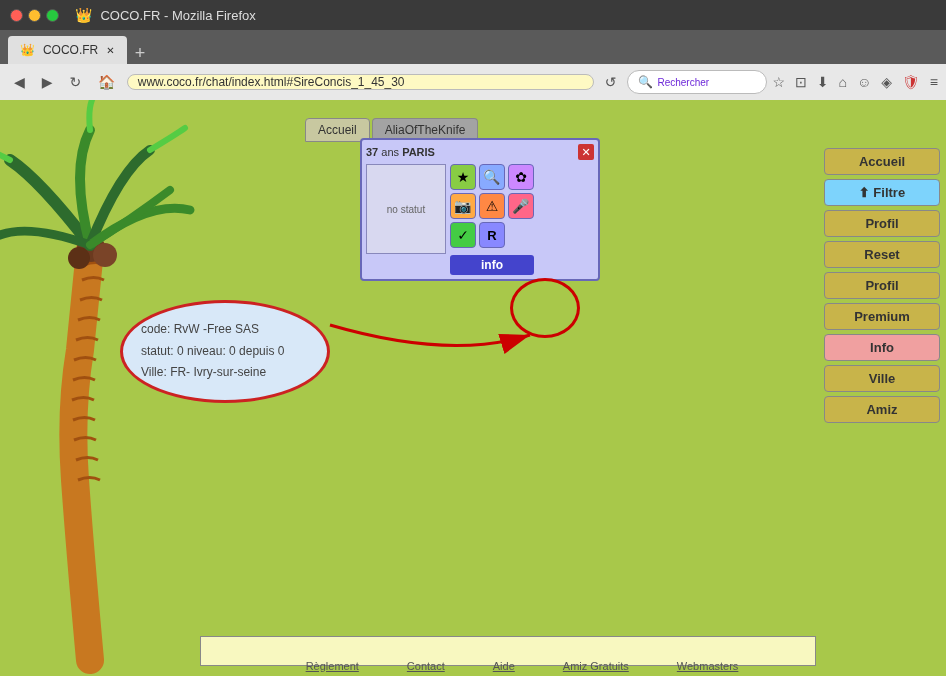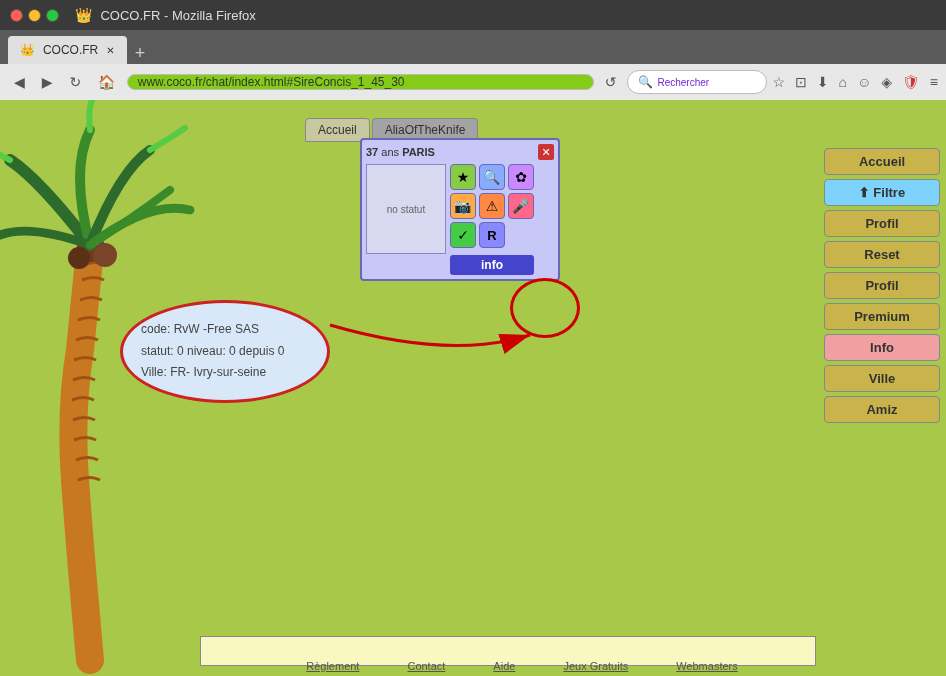--- a/index.html
+++ b/index.html
@@ -60,21 +60,21 @@
       background: none;
       border: none;
       cursor: pointer;
       color: #555;
       font-size: 14px;
       padding: 4px 6px;
     }
     .nav-btn:disabled { color: #aaa; }
     .address-bar {
       flex: 1;
-      background: #84cc16;
+      background: #fef9c3;
       border: 1px solid #bbb;
       border-radius: 12px;
       height: 16px;
       padding: 0 10px;
       font-size: 12px;
       color: #333;
       display: flex; align-items: center;
     }
     .search-bar {
       background: white;
@@ -143,21 +143,21 @@
       width: 100%;
     }
     .sidebar-btn.filtre { background: #7dd3fc; }
     .sidebar-btn.info-btn { background: #f0a0a0; }
 
     
     .profile-popup {
       position: absolute;
       top: 38px;
       left: 360px;
-      width: 200px;
+      width: 240px;
       background: #c8c8f8;
       border: 2px solid #6868b8;
       border-radius: 4px;
       padding: 4px;
       z-index: 10;
     }
     .popup-header {
       background: #c8c8f8;
       display: flex;
       justify-content: space-between;
@@ -465,17 +465,17 @@
     </defs>
     <path d="M 330,225 Q 450,260 530,235" stroke="#cc0000" stroke-width="3" fill="none" marker-end="url(#arrowhead)"></path>
   </svg>
 
   <div class="input-bar"></div>
 
   <div class="page-footer">
     <span class="footer-link">Règlement</span>
     <span class="footer-link">Contact</span>
     <span class="footer-link">Aide</span>
-    <span class="footer-link">Jeux Gratuits</span>
+    <span class="footer-link">Amiz Gratuits</span>
     <span class="footer-link">Webmasters</span>
   </div>
 
 </div>
 
 </body></html>

